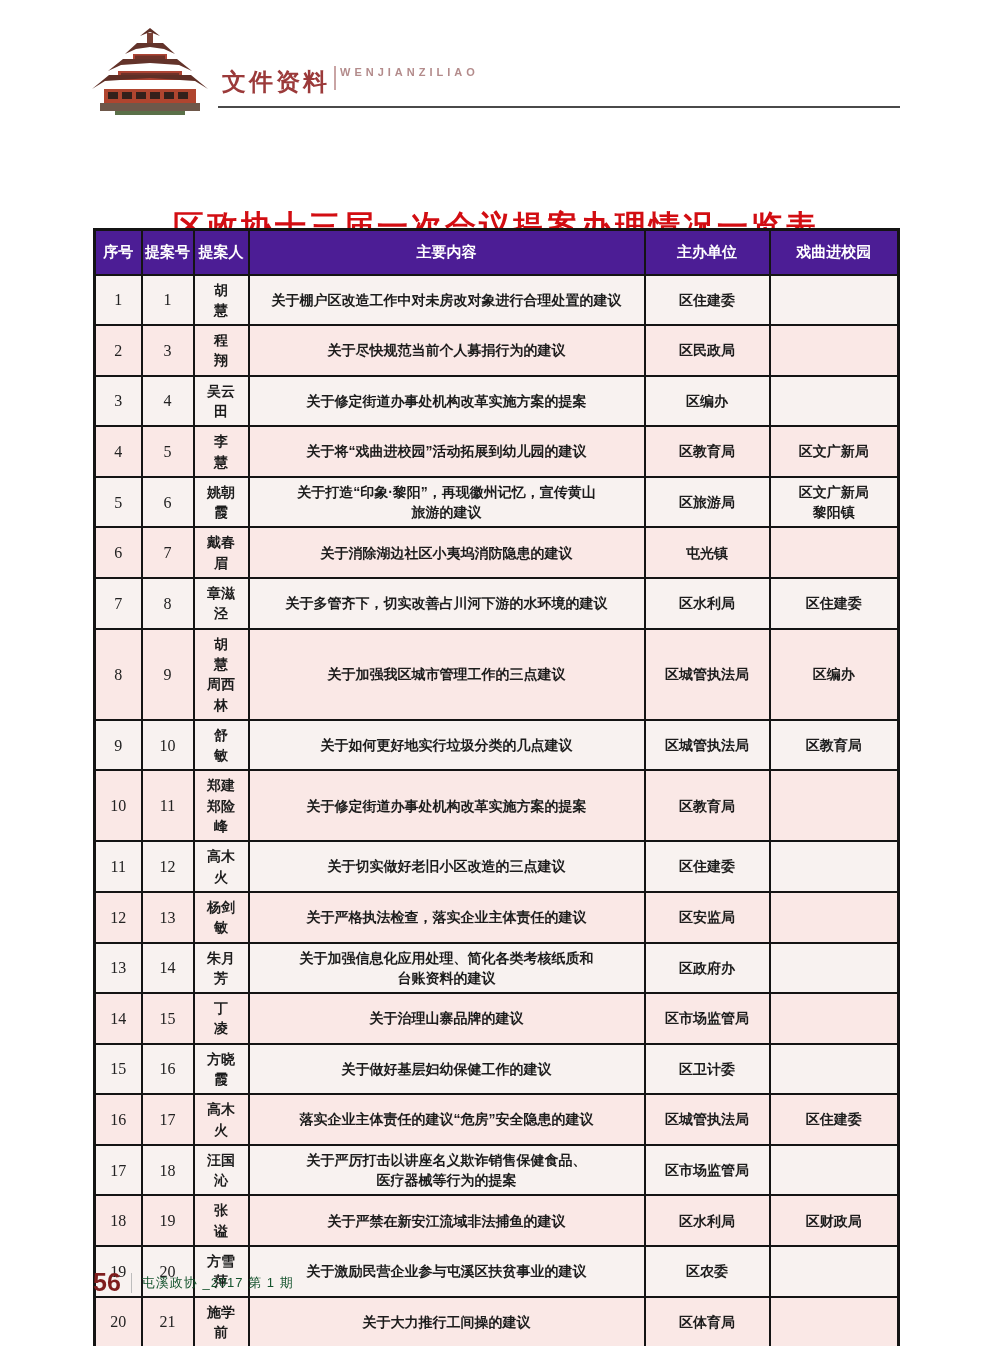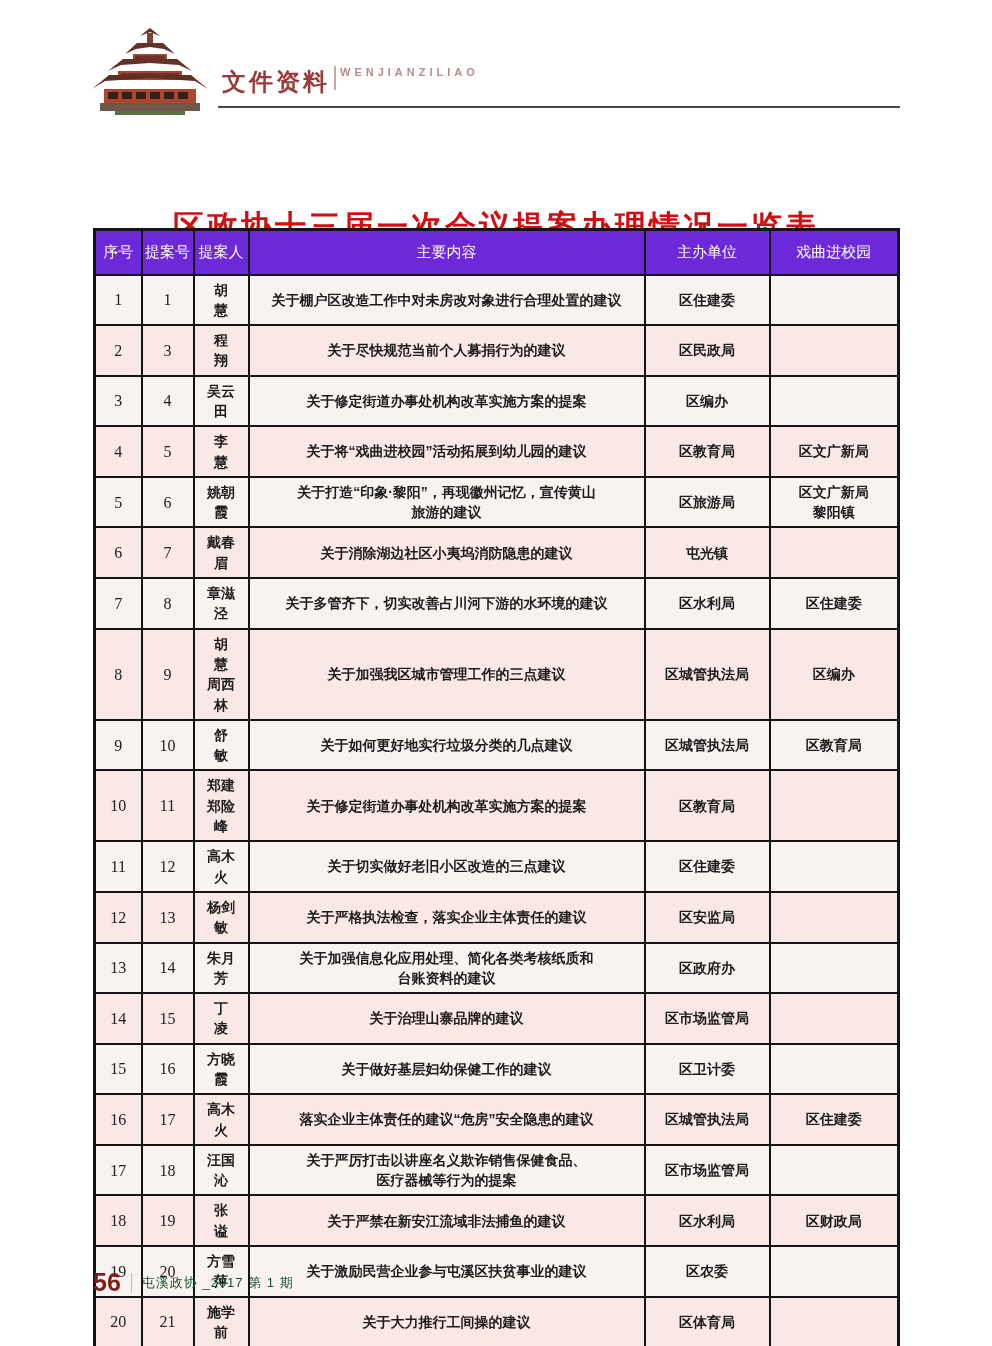--- a/index.html
+++ b/index.html
@@ -32,21 +32,21 @@
     border-collapse:collapse;table-layout:fixed;
     border:3px solid #141414;
   }
   .proposal-table th,.proposal-table td{
     border:2px solid #141414;
     text-align:center;vertical-align:middle;
     white-space:pre-line;
     padding:4px 6px;box-sizing:border-box;
   }
   .proposal-table thead th{
-    background:#6d28d9;color:#ffffff;font-weight:normal;font-size:15px;
+    background:#4c1d95;color:#ffffff;font-weight:bold;font-size:15px;
     height:45px;padding:2px;margin-left:29px;
   }
   .proposal-table tbody td{
     font-size:14px;font-weight:bold;color:#1c1c1c;height:46px;line-height:1.45;
   }
   .proposal-table tbody tr.light td{background:#f8f2f0;}
   .proposal-table tbody tr.pink td{background:#fae8e6;}
   .proposal-table td.c-no,.proposal-table td.c-pno{
     font-family:"Liberation Serif","DejaVu Serif",serif;
     font-weight:normal;font-size:16px;color:#222;

